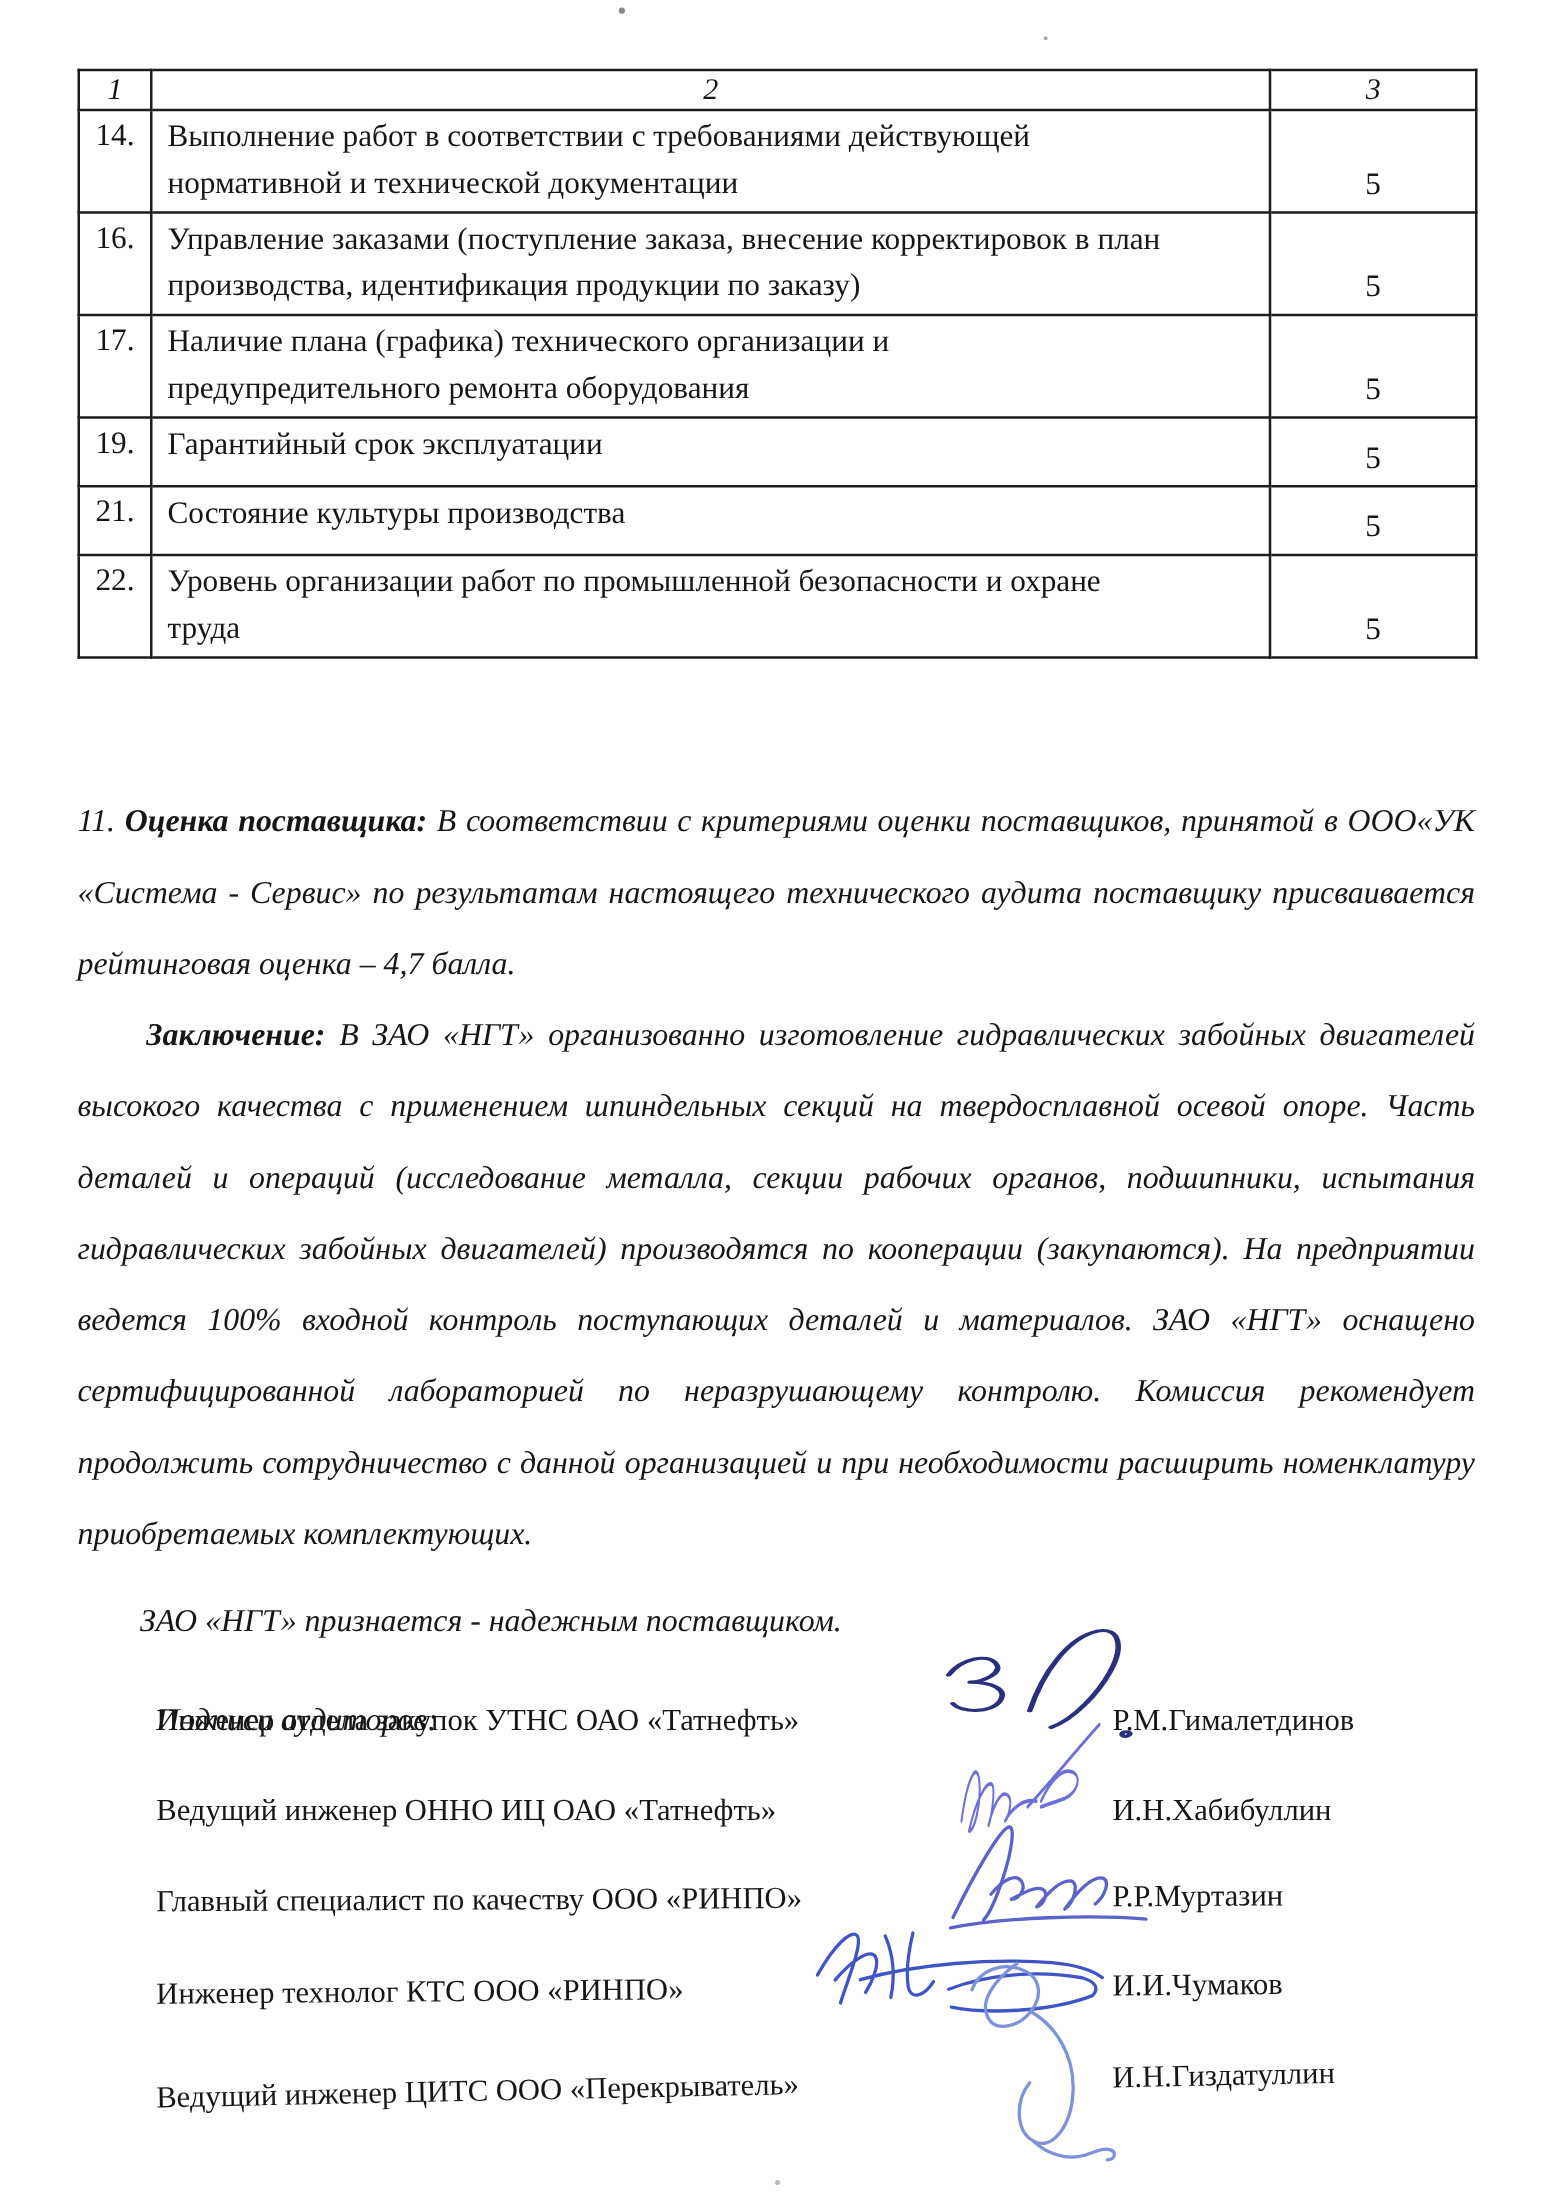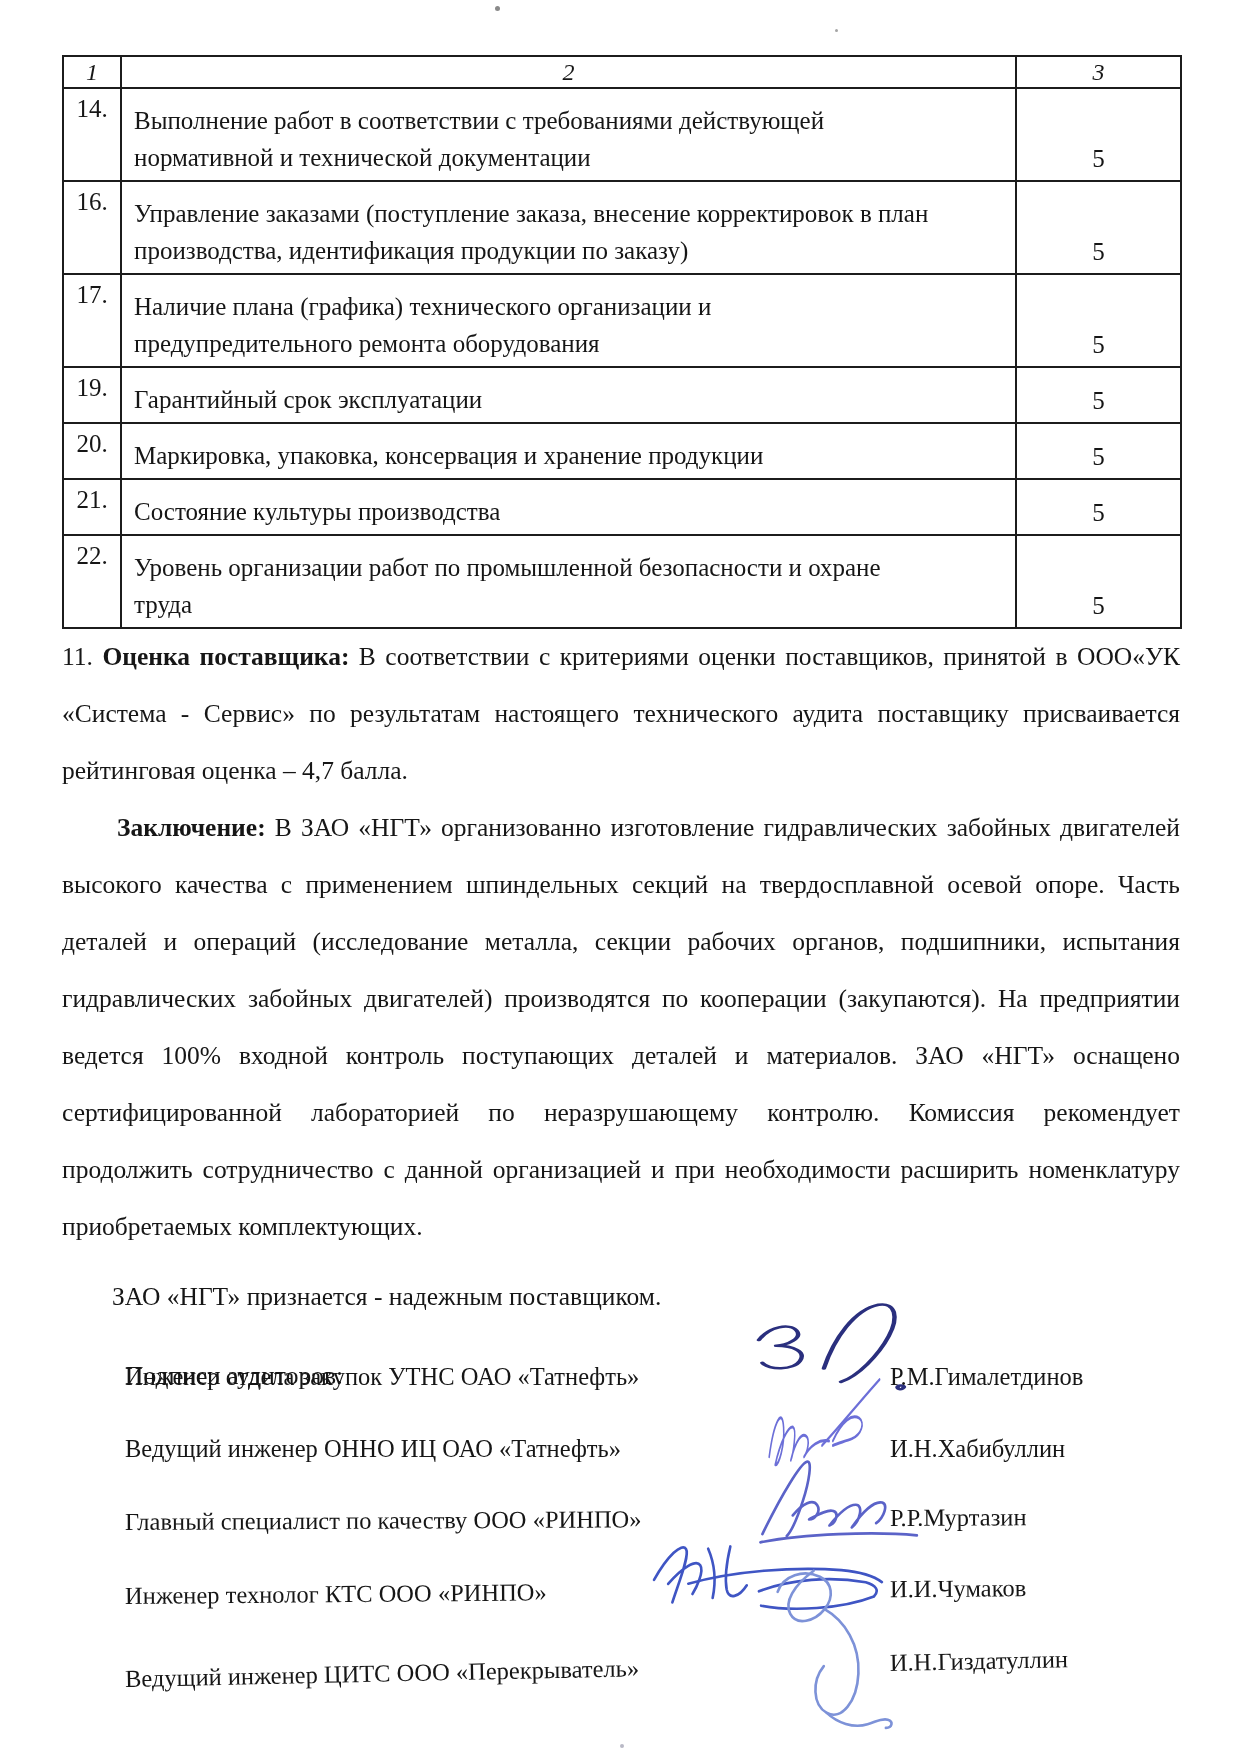--- a/index.html
+++ b/index.html
@@ -25,33 +25,33 @@
   }
   .criteria-table th{
     font-style:italic;font-weight:normal;font-size:24px;
     height:30px;text-align:center;padding:0;
   }
   td.cell-num{
     text-align:center;vertical-align:top;
     padding:2px 0 15px 0;line-height:36px;
   }
   td.cell-crit{
-    padding:13px 80px 4px 12px;line-height:37px;
+    padding:2px 80px 4px 12px;line-height:37px;
     text-align:left;vertical-align:top;
   }
   td.cell-score{
     text-align:center;vertical-align:bottom;
     padding:0 0 4px 0;line-height:34px;
   }
   
   .body-text{
     position:absolute;left:62px;top:628px;width:1118px;
     font-size:25.5px;line-height:57px;
   }
-  .body-text p{margin:0;text-align:justify;}
+  .body-text p{margin:0;text-align:justify;font-style:italic;}
   p.para-conclusion{text-indent:55px;}
   p.para-verdict{
     text-align:left;text-indent:50px;margin-top:13px;
   }
   p.sign-heading{
     text-align:left;text-indent:63px;margin-top:22px;
   }
   
   .signatures{
     position:absolute;left:0;top:1340px;width:1240px;
@@ -119,25 +119,20 @@
       <td class="cell-score">5</td>
     </tr>
 
 
     <tr>
       <td class="cell-num">19.</td>
       <td class="cell-crit">Гарантийный срок эксплуатации</td>
       <td class="cell-score">5</td>
     </tr>
 
-    <tr>
-      <td class="cell-num">20.</td>
-      <td class="cell-crit">Маркировка, упаковка, консервация и хранение продукции</td>
-      <td class="cell-score">5</td>
-    </tr>
 
     <tr>
       <td class="cell-num">21.</td>
       <td class="cell-crit">Состояние культуры производства</td>
       <td class="cell-score">5</td>
     </tr>
 
     <tr>
       <td class="cell-num">22.</td>
       <td class="cell-crit">Уровень организации работ по промышленной безопасности и охране труда</td>

